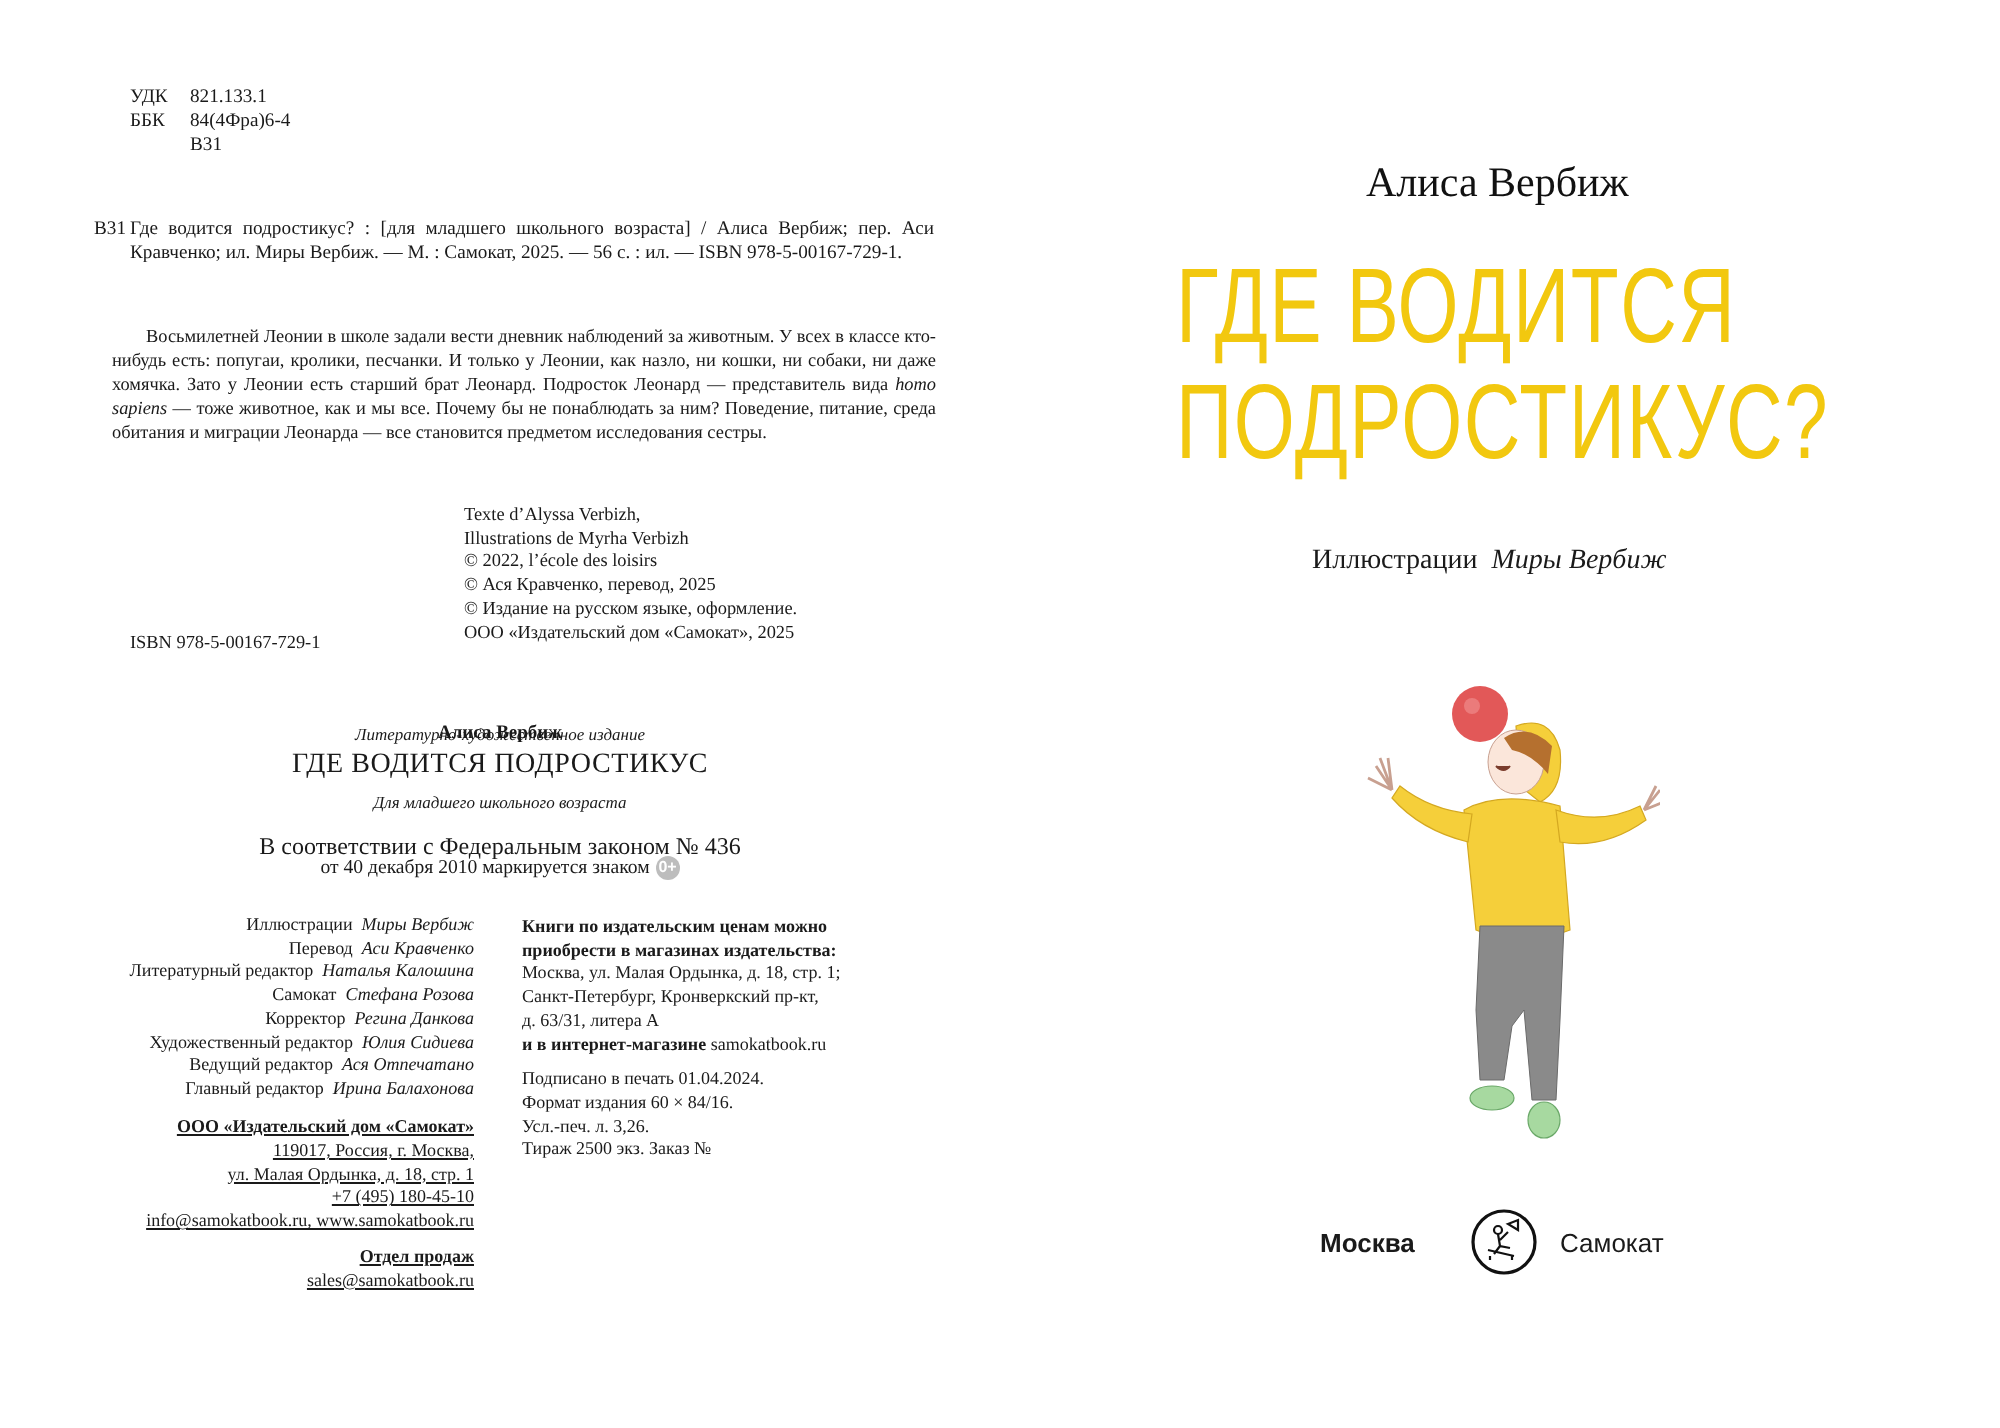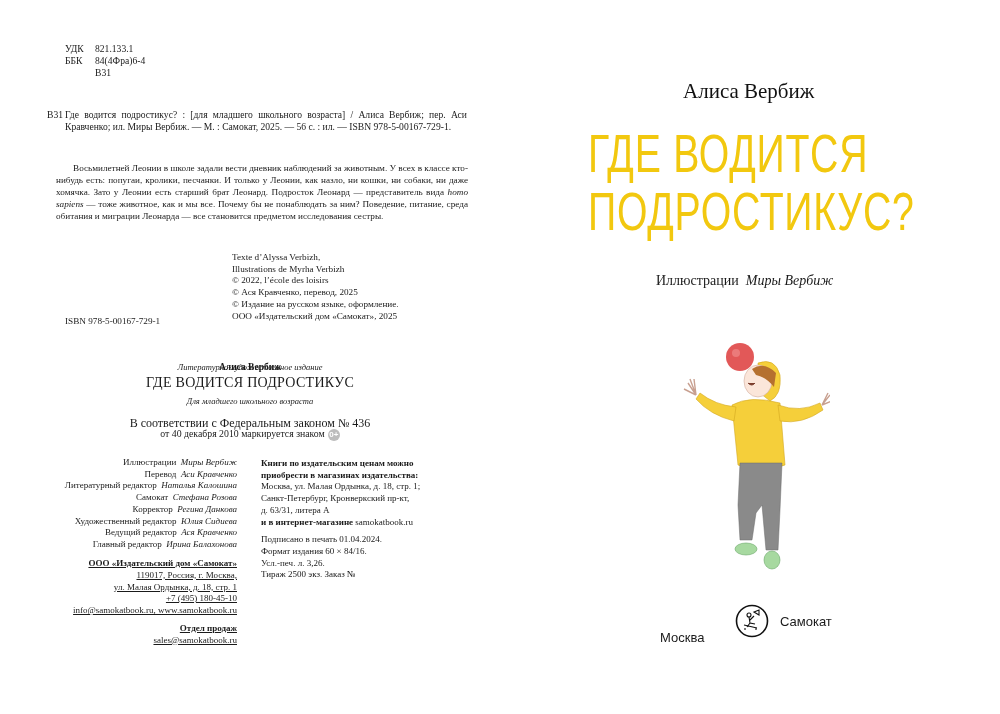--- a/index.html
+++ b/index.html
@@ -40,21 +40,21 @@
 
   .rt-author { left: 183px; top: 79px; font-size: 21px; color: #111; }
   .rt-title { left: 88px; top: 125px; font-family: "Liberation Sans Narrow", "Liberation Sans", sans-serif; color: #F2C80F;
               font-size: 53px; line-height: 58px; letter-spacing: 1px; transform: scaleX(0.74); transform-origin: left top; white-space: nowrap; }
   .rt-credits { left: 120px; top: 270px; font-size: 14px; line-height: 21px; }
   .rt-credits .l2 { padding-left: 36px; }
 
   .illus { left: 180px; top: 335px; width: 150px; height: 250px; }
 
   .foot { top: 606px; left: 160px; width: 190px; height: 30px; font-family: "Liberation Sans", sans-serif; font-size: 13px; }
-  .foot .city { position: absolute; left: 0; top: 24px; }
+  .foot .city { position: absolute; left: 0; top: 8px; font-weight: bold; }
   .foot .pubname { position: absolute; left: 120px; top: 8px; }
   .foot .logo { position: absolute; left: 75px; top: -2px; width: 34px; height: 34px; }
 </style>
 </head>
 <body>
 
 <div class="page left">
 
   <div class="abs udk f10">
     <div class="row">
@@ -97,21 +97,21 @@
   <div class="abs center-block" style="top:416px;font-size:12px;">В соответствии с Федеральным законом № 436</div>
   <div class="abs center-block" style="top:428px;font-size:9.8px;"><span>от 40 декабря 2010 маркируется знаком</span><span class="age-badge">0+</span></div>
 
   <div class="abs credits">
     <div><span>Иллюстрации</span>&nbsp; <span class="i">Миры Вербиж</span></div>
     <div><span>Перевод</span>&nbsp; <span class="i">Аси Кравченко</span></div>
     <div><span>Литературный редактор</span>&nbsp; <span class="i">Наталья Калошина</span></div>
     <div><span>Самокат</span>&nbsp; <span class="i">Стефана Розова</span></div>
     <div><span>Корректор</span>&nbsp; <span class="i">Регина Данкова</span></div>
     <div><span>Художественный редактор</span>&nbsp; <span class="i">Юлия Сидиева</span></div>
-    <div><span>Ведущий редактор</span>&nbsp; <span class="i">Ася Кравченко</span></div>
+    <div><span>Ведущий редактор</span>&nbsp; <span class="i">Ася Отпечатано</span></div>
     <div><span>Главный редактор</span>&nbsp; <span class="i">Ирина Балахонова</span></div>
   </div>
 
   <div class="abs pub">
     <div class="b">ООО «Издательский дом «Самокат»</div>
     <div>119017, Россия, г. Москва,</div>
     <div>ул. Малая Ордынка, д. 18, стр. 1</div>
     <div>+7 (495) 180-45-10</div>
     <div>info@samokatbook.ru, www.samokatbook.ru</div>
     <div class="b" style="margin-top:6px;">Отдел продаж</div>

